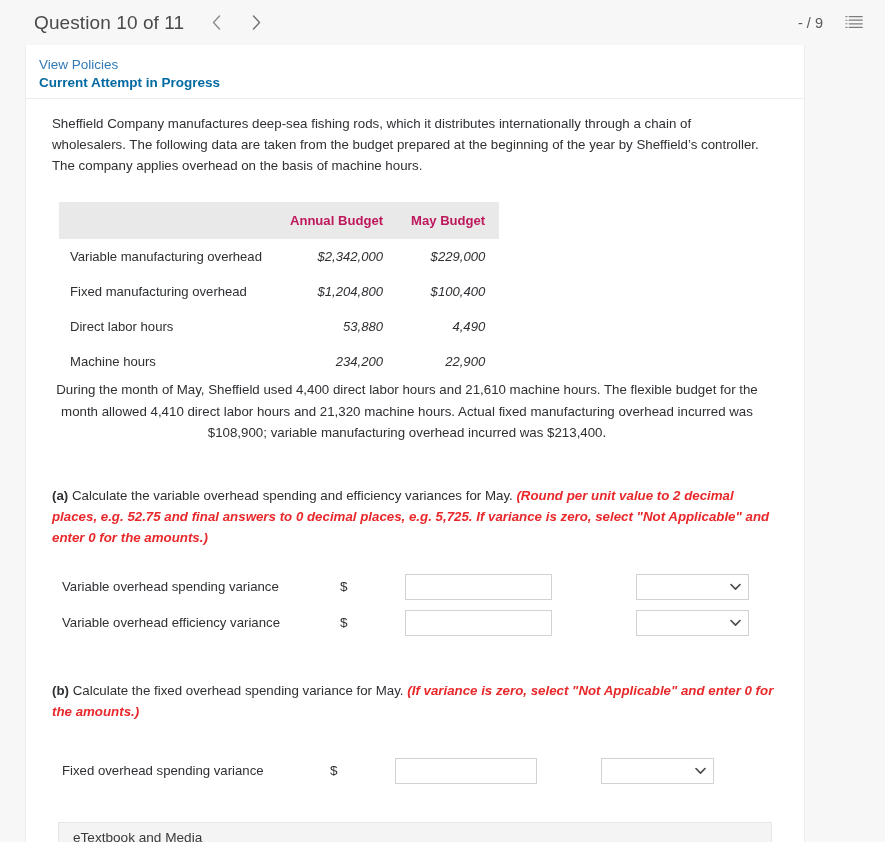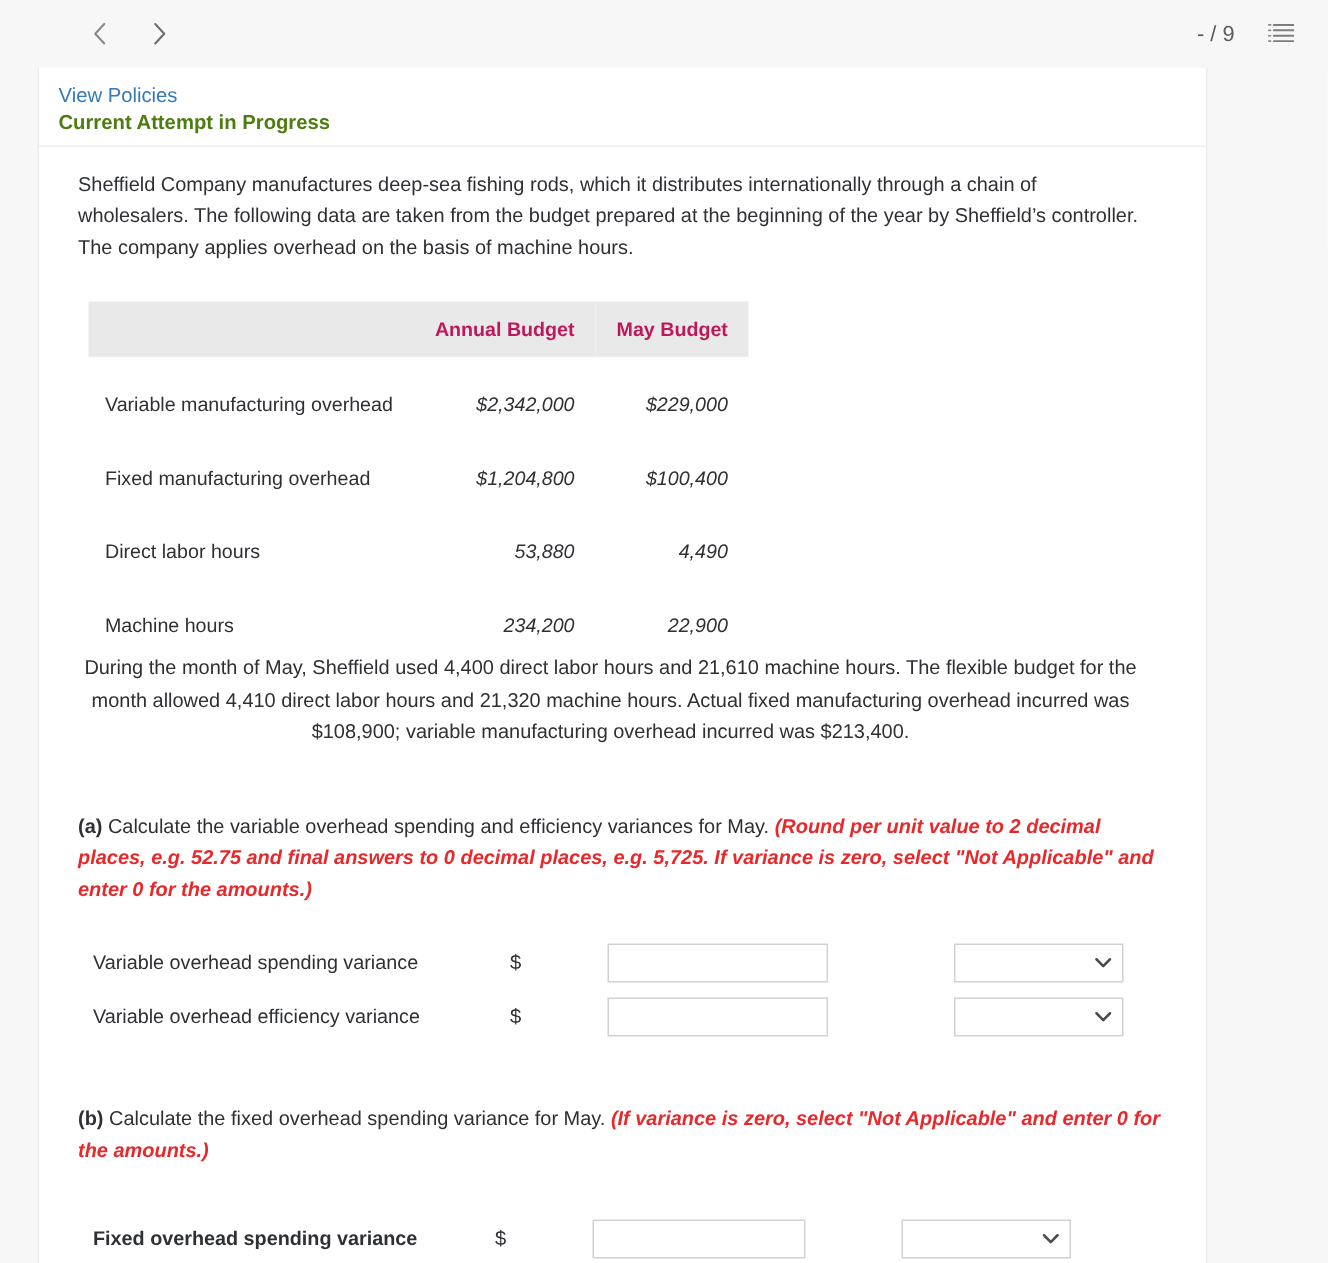--- a/index.html
+++ b/index.html
@@ -71,21 +71,21 @@
   .view-policies {
     display: inline-block;
     font-size: 13.5px;
     color: #337ab7;
     text-decoration: none;
     cursor: pointer;
     margin-bottom: 3px;
   }
   .attempt-status {
     font-size: 13.5px;
-    color: #4d7c0f;
+    color: #0369a1;
     font-weight: bold;
   }
 
   .card-body { padding: 14px 22px 10px 22px; }
 
   p.para {
     font-size: 13.3px;
     line-height: 1.59;
     color: #2e3033;
     margin: 0 0 0 0;
@@ -110,21 +110,21 @@
     font-size: 13.1px;
     white-space: nowrap;
   }
   .budget-table th.blank { width: 212px; }
   .budget-table td {
     padding: 9px 14px;
     white-space: nowrap;
   }
   .budget-table td.label { text-align: left; padding-left: 11px; }
   .budget-table td.num { text-align: right; font-style: italic; }
-  .budget-table tbody tr td { padding-top: 24px; padding-bottom: 10px; }
+  .budget-table tbody tr td { padding-top: 10px; padding-bottom: 10px; }
 
   
   .qblock { margin-top: 42px; padding: 0 4px; }
   .qprompt {
     font-size: 13.3px;
     line-height: 1.58;
     color: #2e3033;
   }
   .qprompt b { font-weight: bold; }
   .hint {
@@ -187,21 +187,21 @@
   }
   .sel-arrow {
     position: absolute;
     right: 8px; top: 50%;
     transform: translateY(-50%);
     pointer-events: none;
     display: block;
   }
 
   .row-b { margin-top: 36px; padding-left: 10px; }
-  .row-b .answer-label { width: 222px; font-weight: bold; }
+  .row-b .answer-label { width: 222px; }
   .row-b .txt-input { width: 142px; }
   .row-b .sel-wrap { width: 113px; margin-left: 18px; }
 
   
   .etextbook {
     margin: 38px 10px 0 10px;
     height: 32px;
     background: #f4f4f4;
     border: 1px solid #e6e6e6;
     display: flex;
@@ -209,20 +209,21 @@
     padding-left: 14px;
     font-size: 13.6px;
     color: #3a3a3a;
     cursor: pointer;
   }
 </style>
 </head>
 <body>
 
 <div class="topbar">
+  <div class="q-title">Question 10 of 11</div>
 
   <div class="nav-arrows">
     <span class="chev">
       <svg width="9" height="15" viewBox="0 0 9 15" fill="none">
           <path d="M7.5 1L1.5 7.5L7.5 14" stroke="#8a8a8a" stroke-width="1.4" stroke-linecap="round" stroke-linejoin="round"></path>
         </svg>
     </span>
     <span class="chev">
       <svg width="9" height="15" viewBox="0 0 9 15" fill="none">
           <path d="M1.5 1L7.5 7.5L1.5 14" stroke="#6f6f6f" stroke-width="1.4" stroke-linecap="round" stroke-linejoin="round"></path>

